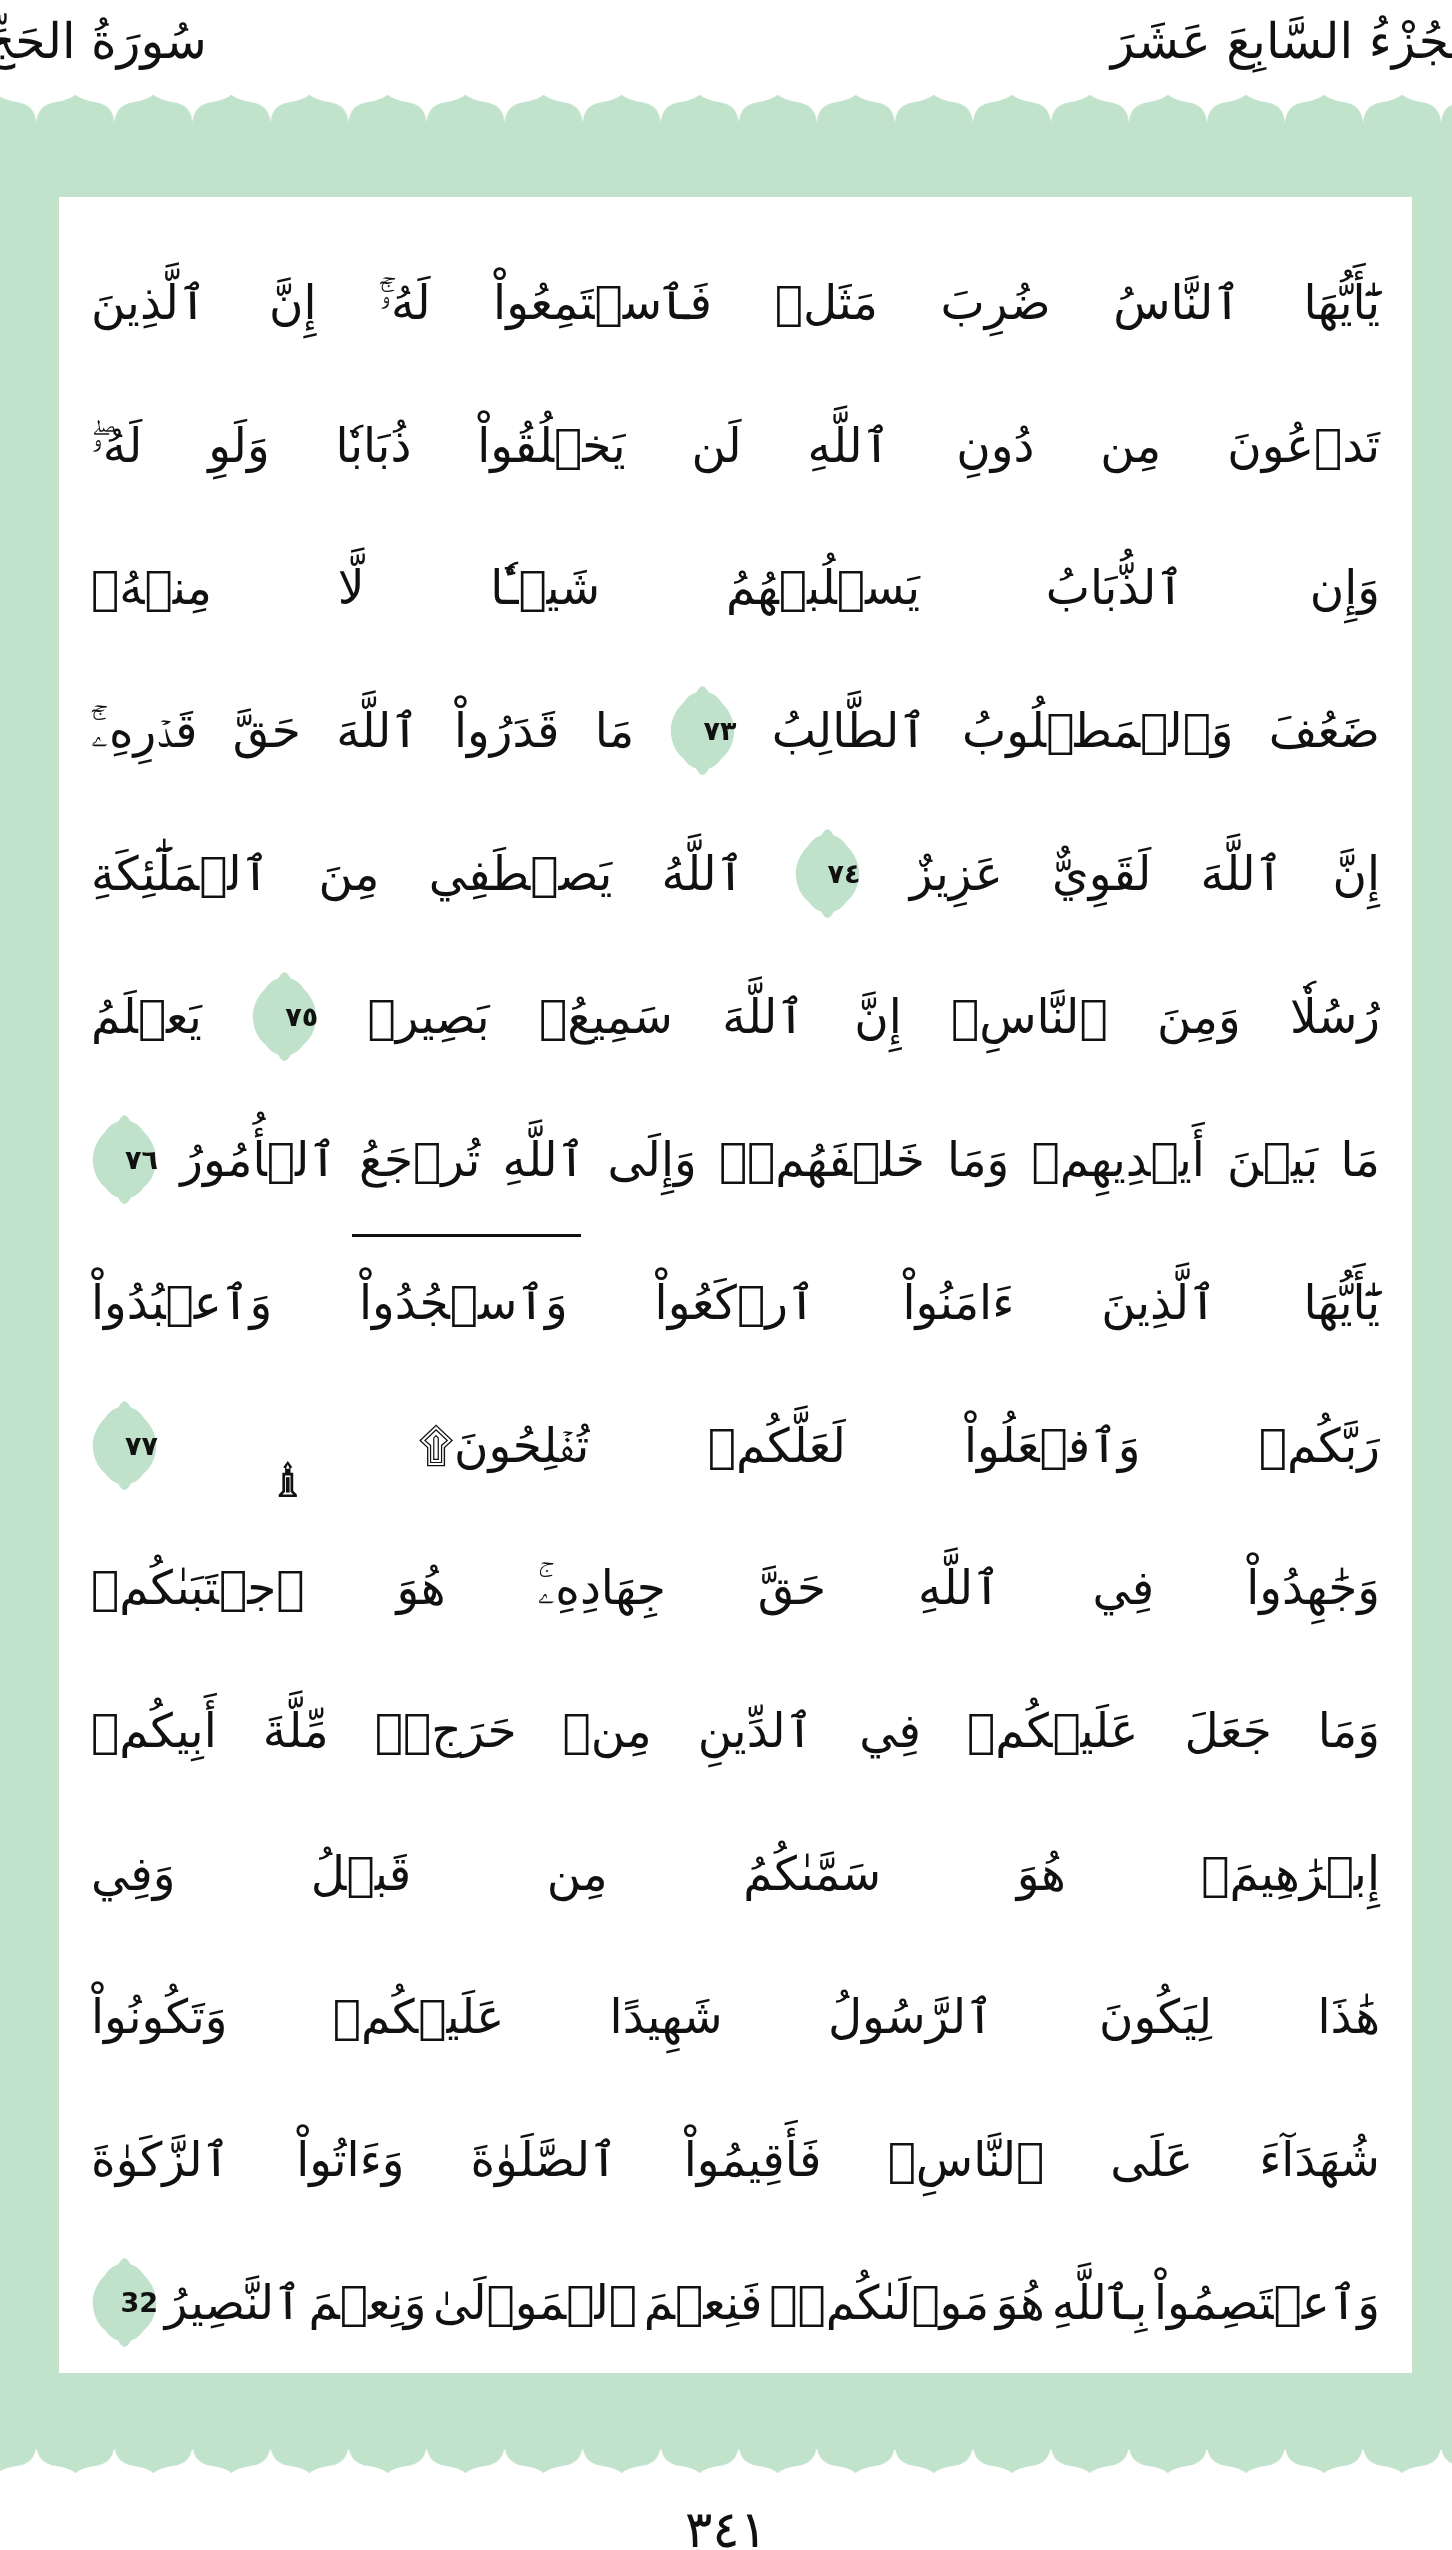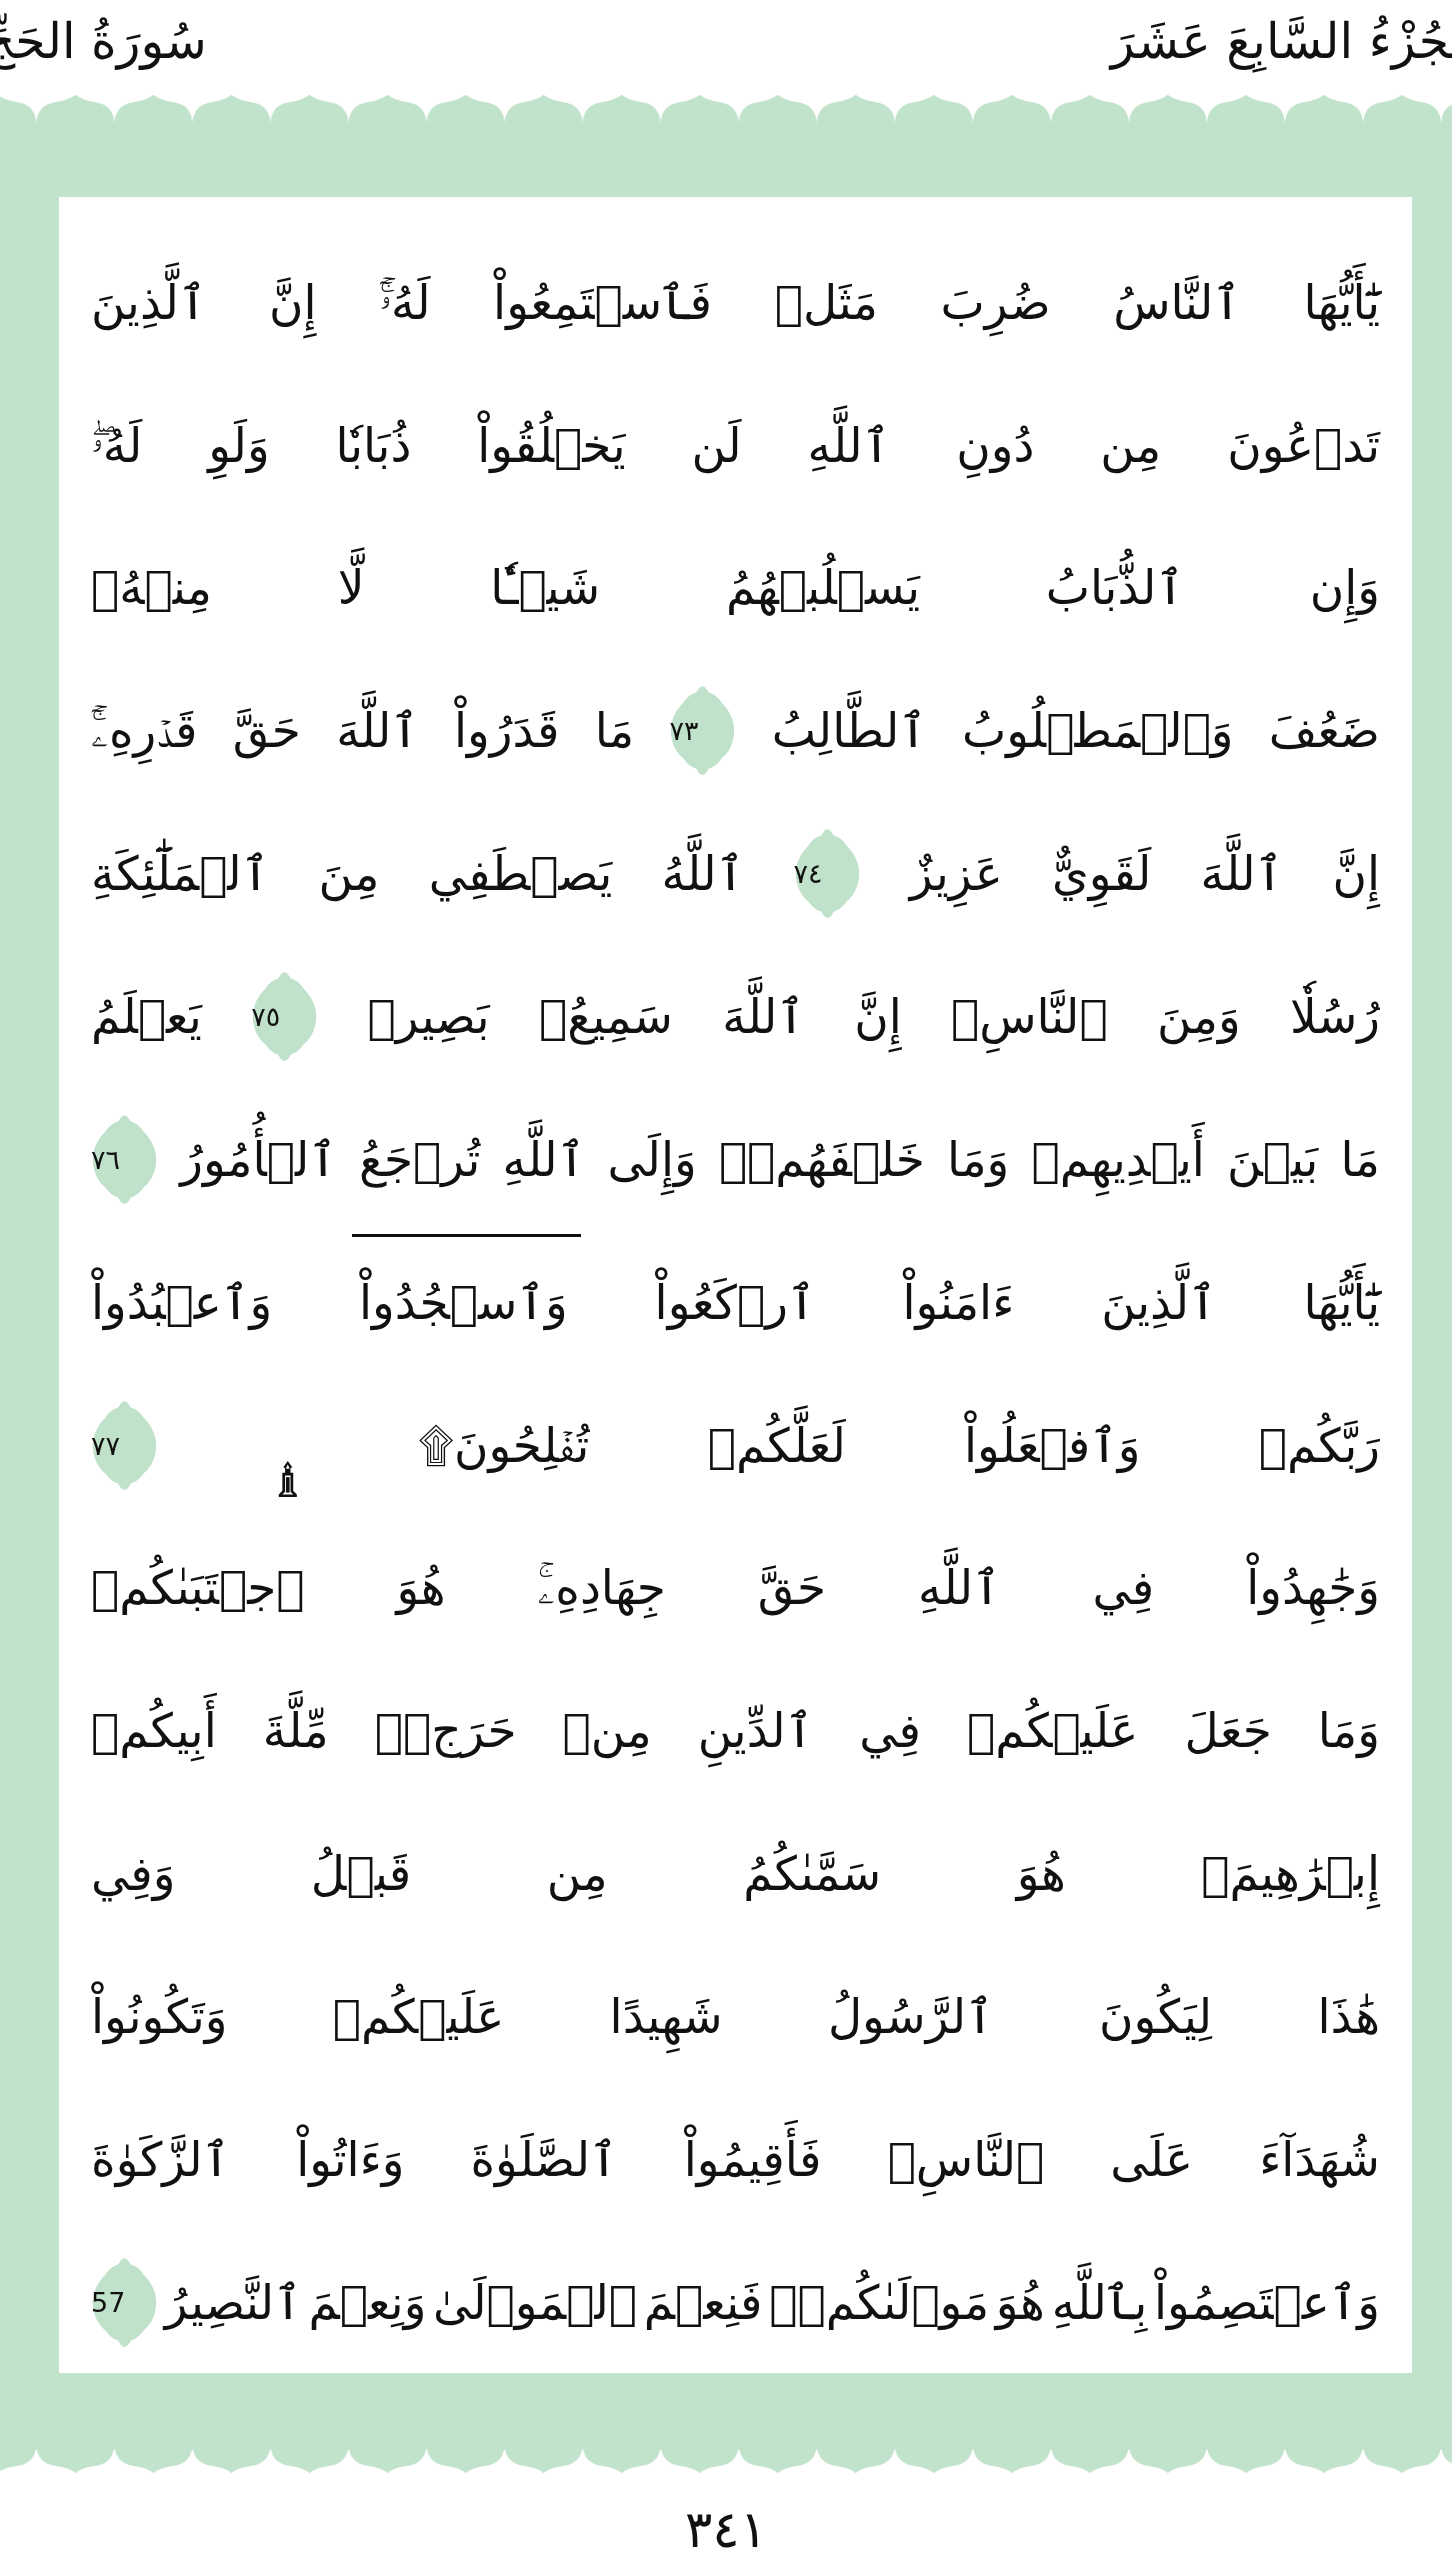--- a/index.html
+++ b/index.html
@@ -65,25 +65,26 @@
     justify-content: space-between;
     align-items: center;
   }
   .word {
     display: inline-block;
     white-space: nowrap;
   }
   .verse-marker {
     display: inline-flex;
     align-items: center;
-    justify-content: flex-end;
+    justify-content: flex-start;
     width: 67px;
     height: 93px;
     position: relative;
     flex: 0 0 auto;
+    font-weight: bold;
   }
   .verse-marker svg {
     position: absolute;
     left: 0; top: 0;
   }
   .verse-num {
     position: relative;
     font-family: "DejaVu Sans", sans-serif;
     font-size: 27px;
     color: #111;
@@ -315,19 +316,19 @@
       <span class="word">هُوَ</span>
       <span class="word">مَوۡلَىٰكُمۡۖ</span>
       <span class="word">فَنِعۡمَ</span>
       <span class="word">ٱلۡمَوۡلَىٰ</span>
       <span class="word">وَنِعۡمَ</span>
       <span class="word">ٱلنَّصِيرُ</span>
       <span class="verse-marker">
         <svg width="67" height="93" viewBox="0 0 74 102">
           <path d="M37 2 C40 2 42 6 44 9 C50 11 54 14 58 20 C70 32 72 44 72 51 C72 62 68 74 58 82 C54 88 50 91 44 93 C42 97 40 100 37 100 C34 100 32 97 30 93 C24 91 20 88 16 82 C6 74 2 62 2 51 C2 44 4 32 16 20 C20 14 24 11 30 9 C32 6 34 2 37 2 Z" fill="#c0e2ca"></path>
         </svg>
-        <span class="verse-num">57</span>
+        <span class="verse-num">32</span>
       </span>
     </div>
   </div>
 
 <div class="page-number">٣٤١</div>
 
 
 </body></html>

